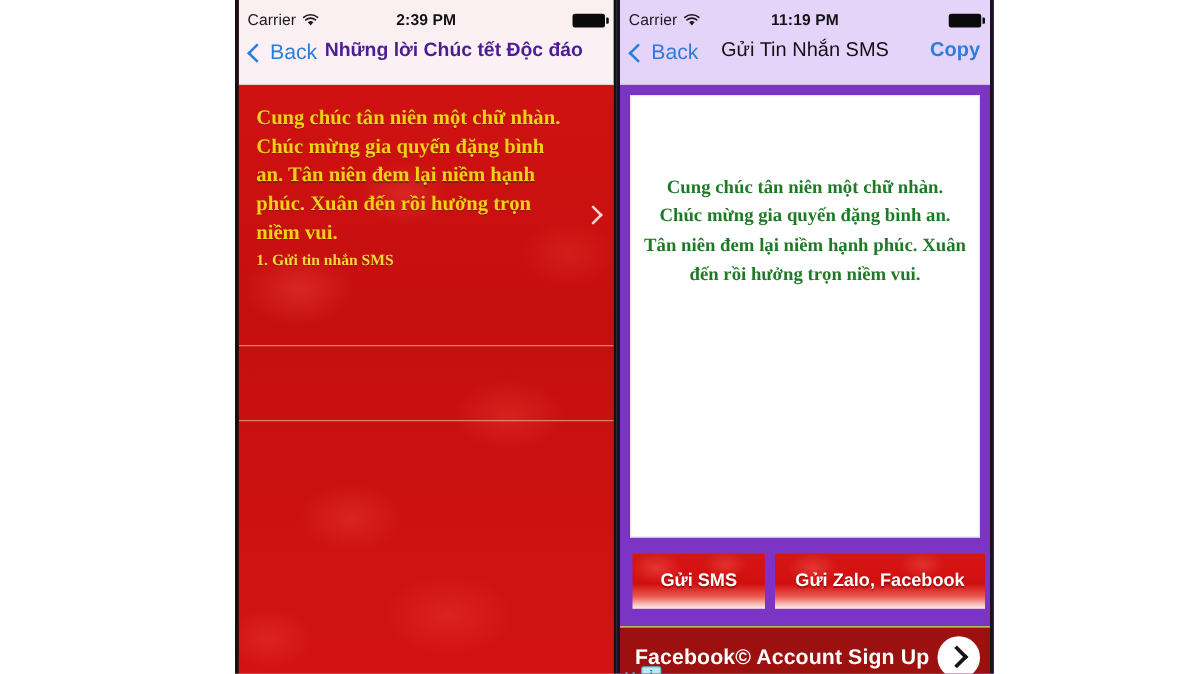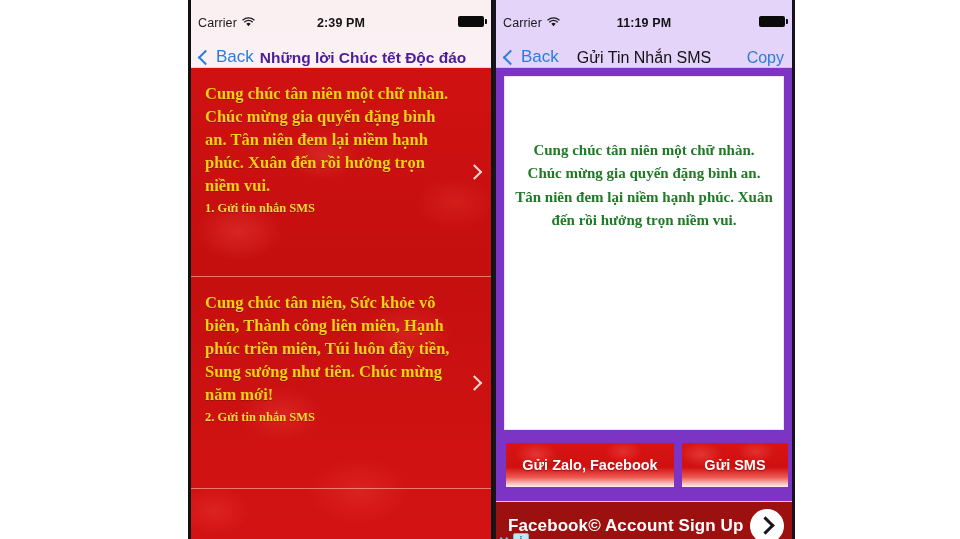--- a/index.html
+++ b/index.html
@@ -43,21 +43,21 @@
     border-left: 3px solid #17141d;
     border-right: 3px solid #17141d;
     background: #7b34c4;
   }
 
   
   .statusbar {
     position: relative;
     height: 22px;
     display: flex;
-    align-items: flex-start;
+    align-items: center;
     padding: 16px 7px;
     box-sizing: border-box;
     font-size: 12.5px;
     color: #18161a;
     letter-spacing: 0.1px;
   }
   .statusbar-left {
     background: #faf0f2;
   }
   .statusbar-right {
@@ -101,21 +101,21 @@
     height: 5px;
     background: #0a0a0a;
     border-radius: 0 1px 1px 0;
   }
 
   
   .navbar {
     position: relative;
     height: 36px;
     display: flex;
-    align-items: flex-end;
+    align-items: flex-start;
     padding: 0 8px;
     box-sizing: border-box;
   }
   .navbar-left { background: #fbf0f3; border-bottom: 1px solid #ded7db; }
   .navbar-right { background: #e5d4fa; border-bottom: 1px solid #cfc0e6; }
 
   .nav-back {
     display: flex;
     align-items: center;
     color: #2a7ddb;
@@ -149,20 +149,21 @@
     font-weight: 400;
     color: #131115;
     pointer-events: none;
   }
   .nav-action {
     margin-left: auto;
     color: #2a7ddb;
     font-size: 16px;
     cursor: pointer;
     z-index: 2;
+    font-weight: bold;
   }
 
   
   .red-list {
     position: relative;
     height: 481px;
     background:
       radial-gradient(ellipse 70px 48px at 16% 34%, rgba(255,90,80,0.30), rgba(255,90,80,0) 62%),
       radial-gradient(ellipse 58px 40px at 44% 18%, rgba(255,110,95,0.24), rgba(255,110,95,0) 64%),
       radial-gradient(ellipse 72px 46px at 72% 55%, rgba(250,85,75,0.26), rgba(250,85,75,0) 63%),
@@ -371,25 +372,20 @@
     </div>
 
     <div class="red-list">
 
       <div class="list-row row-h1">
         <p class="row-msg">Cung chúc tân niên một chữ nhàn. Chúc mừng gia quyến đặng bình an. Tân niên đem lại niềm hạnh phúc. Xuân đến rồi hưởng trọn niềm vui.</p>
         <div class="row-sub">1. Gửi tin nhắn SMS</div>
         <i class="row-chevron"></i>
       </div>
 
-      <div class="list-row row-h2">
-        <p class="row-msg">Cung chúc tân niên, Sức khỏe vô biên, Thành công liên miên, Hạnh phúc triền miên, Túi luôn đầy tiền, Sung sướng như tiên. Chúc mừng năm mới!</p>
-        <div class="row-sub">2. Gửi tin nhắn SMS</div>
-        <i class="row-chevron"></i>
-      </div>
 
       <div class="list-row row-h3">
         <p class="row-msg"></p>
       </div>
 
     </div>
   </div>
 
   <div class="phone" id="phone-right">
 
@@ -416,22 +412,22 @@
       <span class="nav-action">Copy</span>
     </div>
 
     <div class="compose-wrap">
 
       <div class="compose-box">
         <p class="compose-text">Cung chúc tân niên một chữ nhàn. Chúc mừng gia quyến đặng bình an. Tân niên đem lại niềm hạnh phúc. Xuân đến rồi hưởng trọn niềm vui.</p>
       </div>
 
       <div class="btn-row">
+        <div class="red-btn" id="btn-sms">Gửi SMS</div>
         <div class="red-btn" id="btn-zalo">Gửi Zalo, Facebook</div>
-        <div class="red-btn" id="btn-sms">Gửi SMS</div>
       </div>
 
       <div class="ad-banner">
         <span class="ad-text">Facebook© Account Sign Up</span>
         <span class="ad-arrow">
             <i></i>
           </span>
         <span class="ad-badges">
           <span class="ad-close">✕</span>
           <span class="ad-info">i</span>

